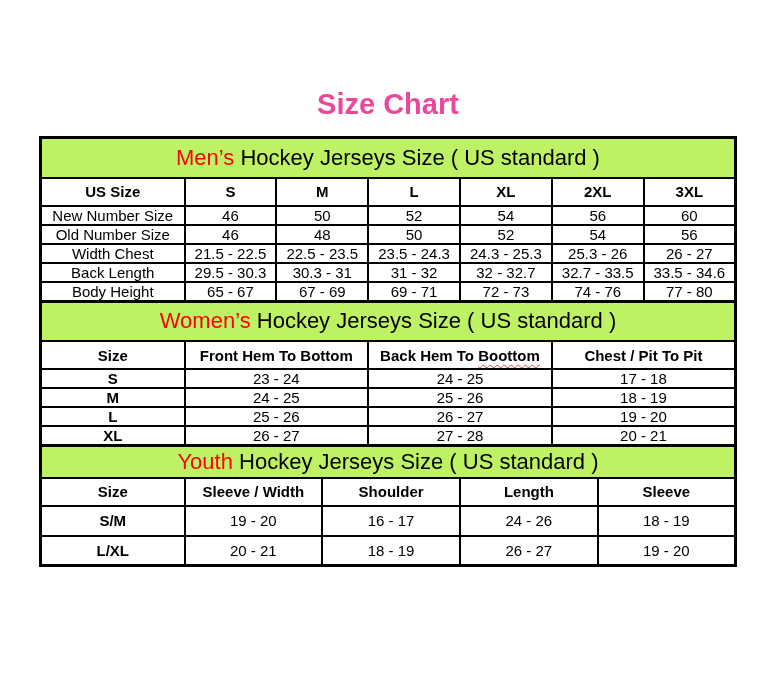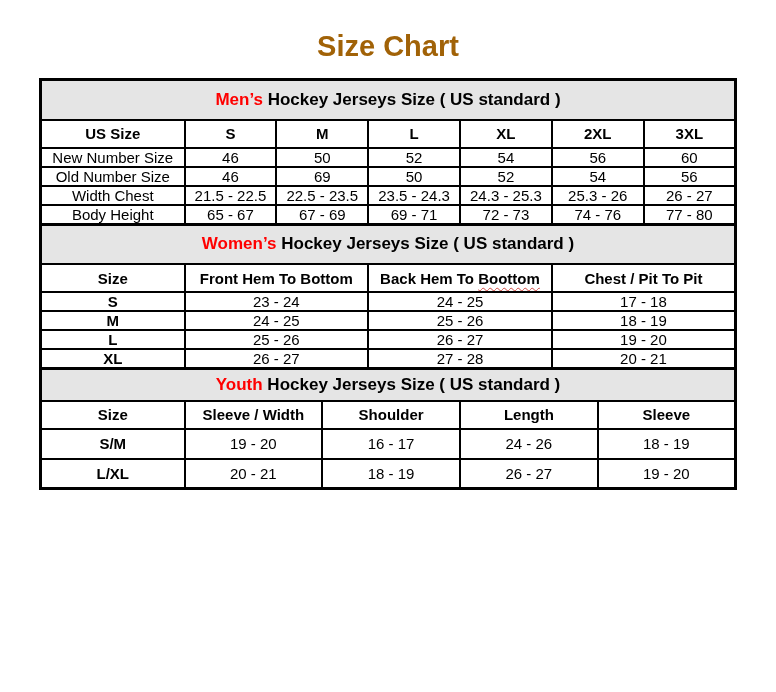--- a/index.html
+++ b/index.html
@@ -3,24 +3,24 @@
 <meta charset="utf-8">
 <style>
   * { box-sizing: border-box; margin: 0; padding: 0; }
   html, body { width: 776px; height: 692px; overflow: hidden; }
   body {
     background: #ffffff;
     color: #000000;
     font-family: "Liberation Sans", sans-serif;
   }
   .page-title {
-    margin-top: 30px;
+    margin-top: 88px;
     margin-bottom: 15px;
     text-align: center;
-    color: #a16207;
+    color: #ec4899;
     font-size: 29px;
     font-weight: bold;
   }
   .tables-wrap { width: 698px; margin-left: 39px; }
   table.size-table {
     width: 100%;
     border-collapse: collapse;
     table-layout: fixed;
     border: 3px solid #000;
   }
@@ -29,23 +29,23 @@
     border: 2px solid #000;
     text-align: center;
     vertical-align: middle;
     padding: 0 2px;
     overflow: hidden;
     white-space: nowrap;
   }
   tr.band-row { height: 40px; }
   .youth tr.band-row { height: 32px; margin-left: 26px; }
   td.band-cell {
-    background: #e5e5e5;
-    font-size: 17px;
-    font-weight: bold;
+    background: #bef264;
+    font-size: 22px;
+    font-weight: normal;
   }
   .band-highlight { color: #FF0000; }
   tr.header-row { height: 28px; }
   th.col-header { font-size: 15px; font-weight: bold; }
   tr.data-row { height: 17px; }
   .youth tr.data-row { height: 30px; padding-left: 24px; }
   th.row-label { font-size: 15px; font-weight: normal; }
   .womens th.row-label, .youth th.row-label { font-weight: bold; }
   td.value-cell { font-size: 15px; font-weight: normal; }
   .misspelled {
@@ -95,34 +95,43 @@
       <td class="value-cell">46</td>
       <td class="value-cell">50</td>
       <td class="value-cell">52</td>
       <td class="value-cell">54</td>
       <td class="value-cell">56</td>
       <td class="value-cell">60</td>
     </tr>
     <tr class="data-row">
       <th class="row-label">Old Number Size</th>
       <td class="value-cell">46</td>
-      <td class="value-cell">69</td>
+      <td class="value-cell">48</td>
       <td class="value-cell">50</td>
       <td class="value-cell">52</td>
       <td class="value-cell">54</td>
       <td class="value-cell">56</td>
     </tr>
     <tr class="data-row">
       <th class="row-label">Width Chest</th>
       <td class="value-cell">21.5 - 22.5</td>
       <td class="value-cell">22.5 - 23.5</td>
       <td class="value-cell">23.5 - 24.3</td>
       <td class="value-cell">24.3 - 25.3</td>
       <td class="value-cell">25.3 - 26</td>
       <td class="value-cell">26 - 27</td>
+    </tr>
+    <tr class="data-row">
+      <th class="row-label">Back Length</th>
+      <td class="value-cell">29.5 - 30.3</td>
+      <td class="value-cell">30.3 - 31</td>
+      <td class="value-cell">31 - 32</td>
+      <td class="value-cell">32 - 32.7</td>
+      <td class="value-cell">32.7 - 33.5</td>
+      <td class="value-cell">33.5 - 34.6</td>
     </tr>
     <tr class="data-row">
       <th class="row-label">Body Height</th>
       <td class="value-cell">65 - 67</td>
       <td class="value-cell">67 - 69</td>
       <td class="value-cell">69 - 71</td>
       <td class="value-cell">72 - 73</td>
       <td class="value-cell">74 - 76</td>
       <td class="value-cell">77 - 80</td>
     </tr>

